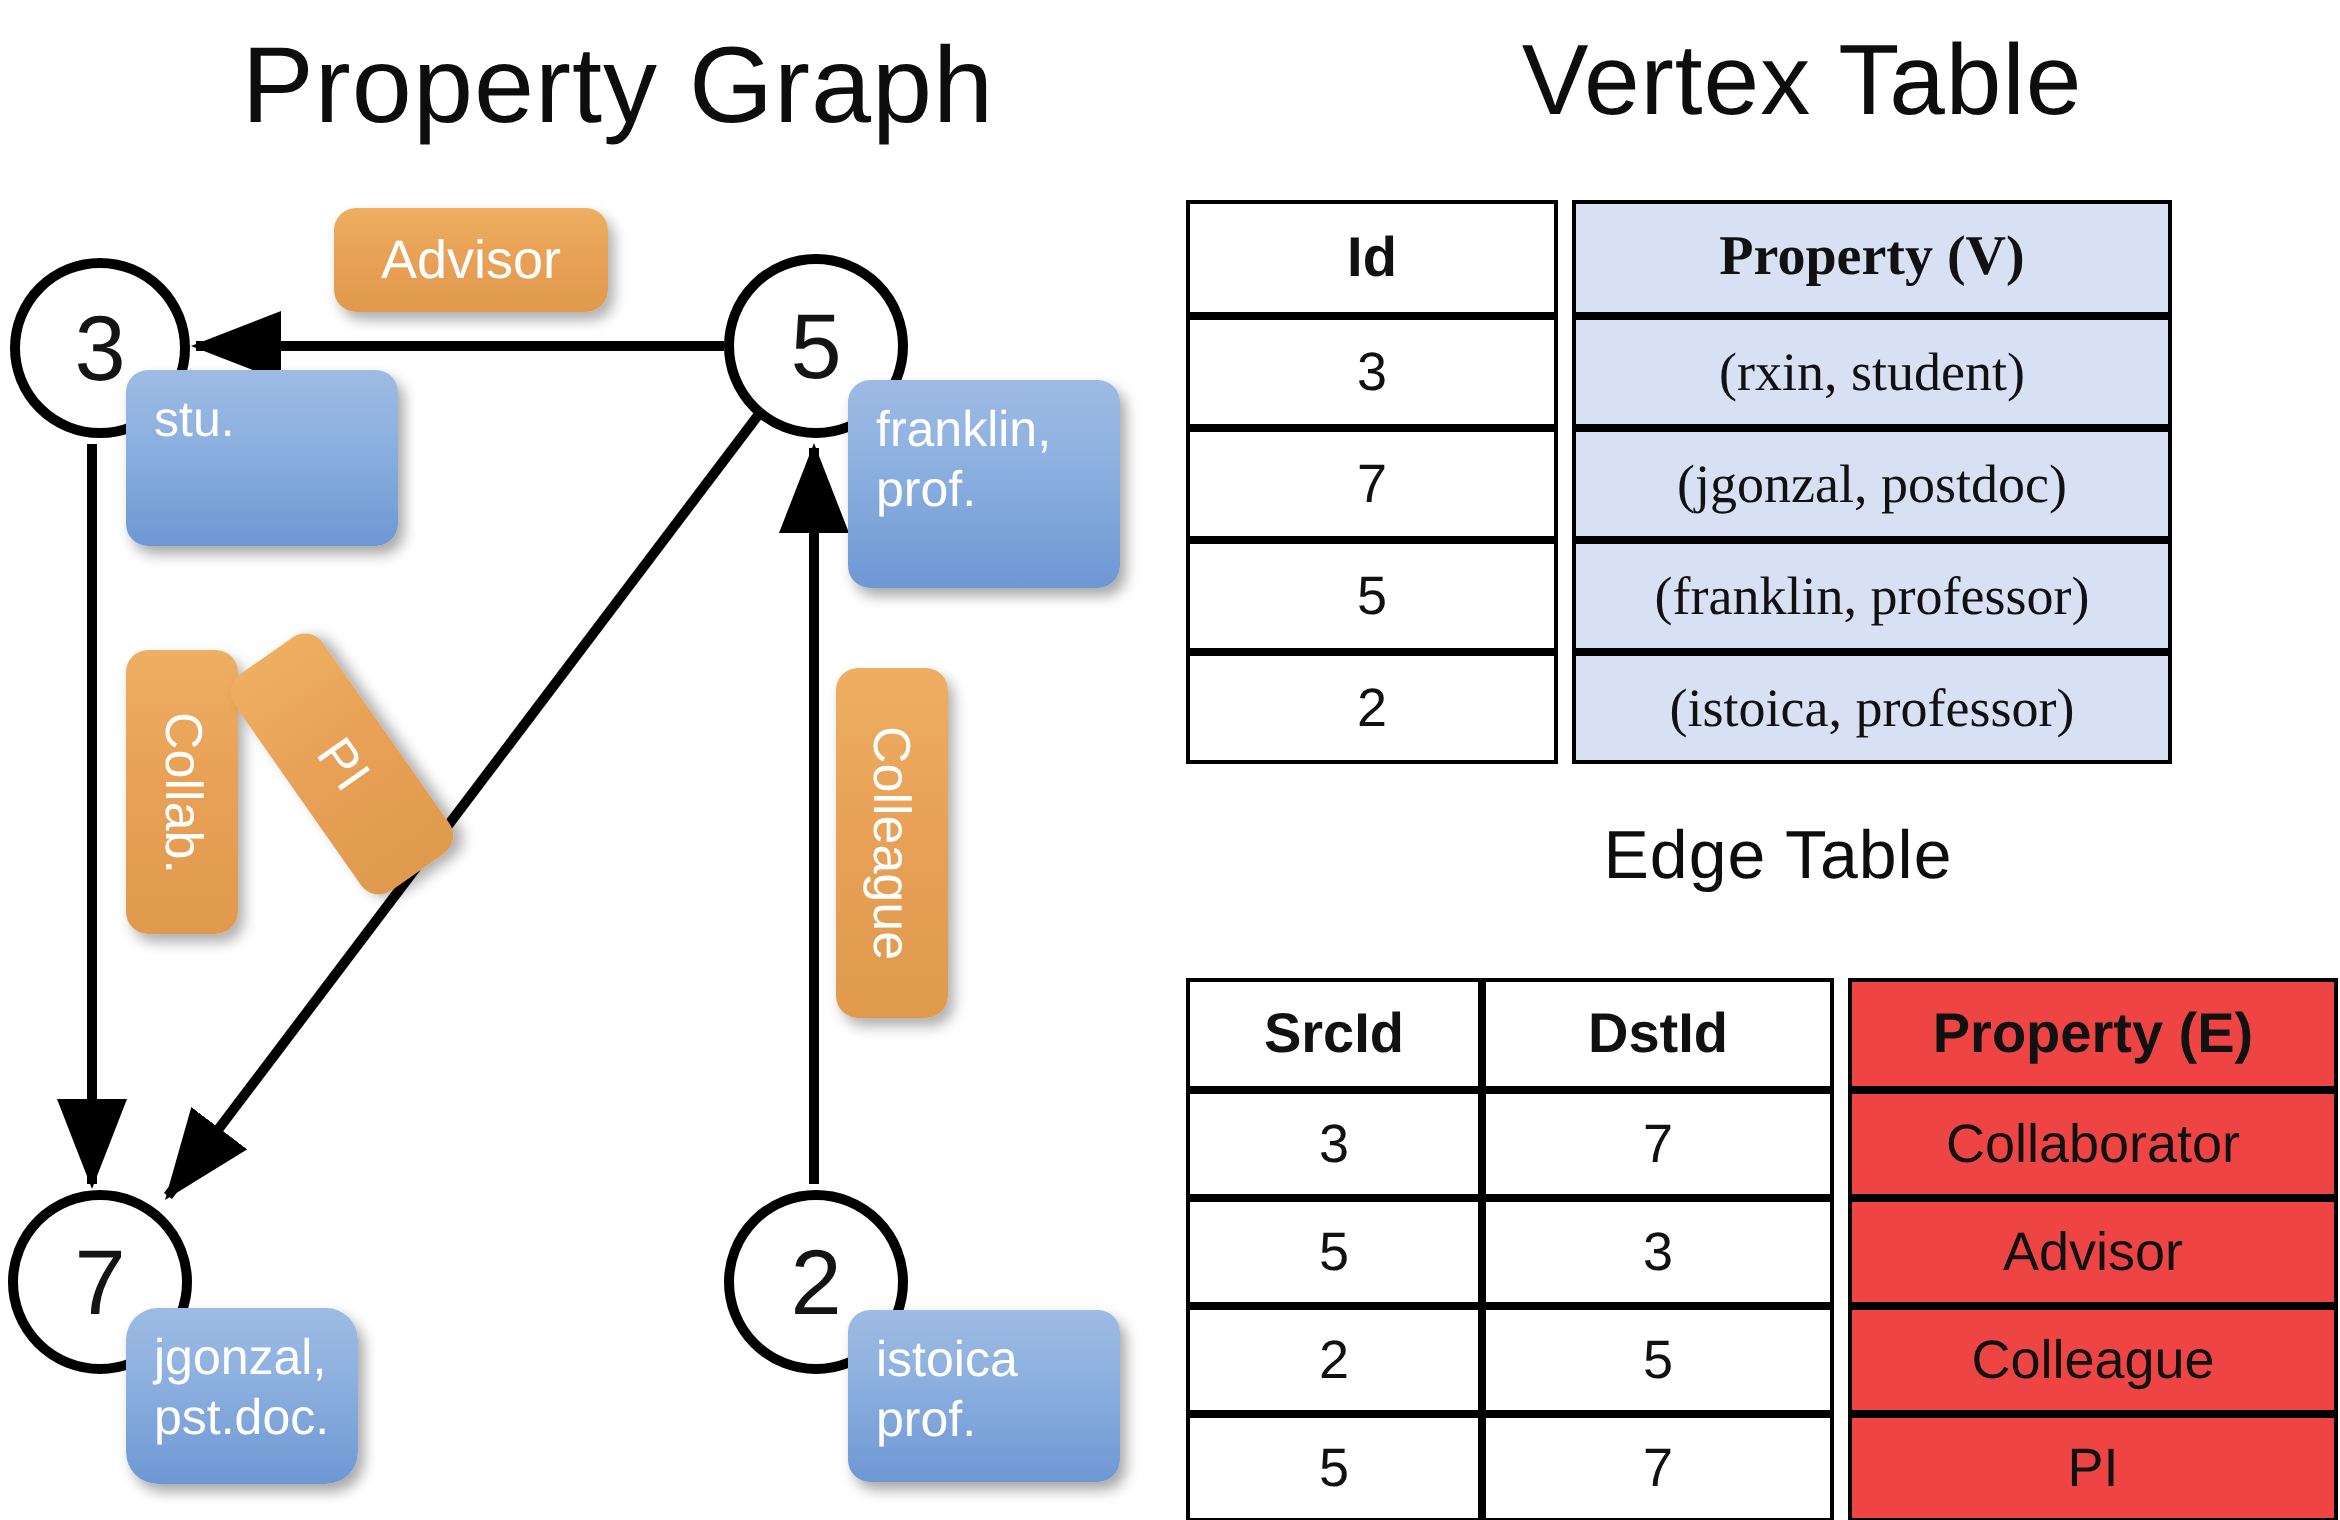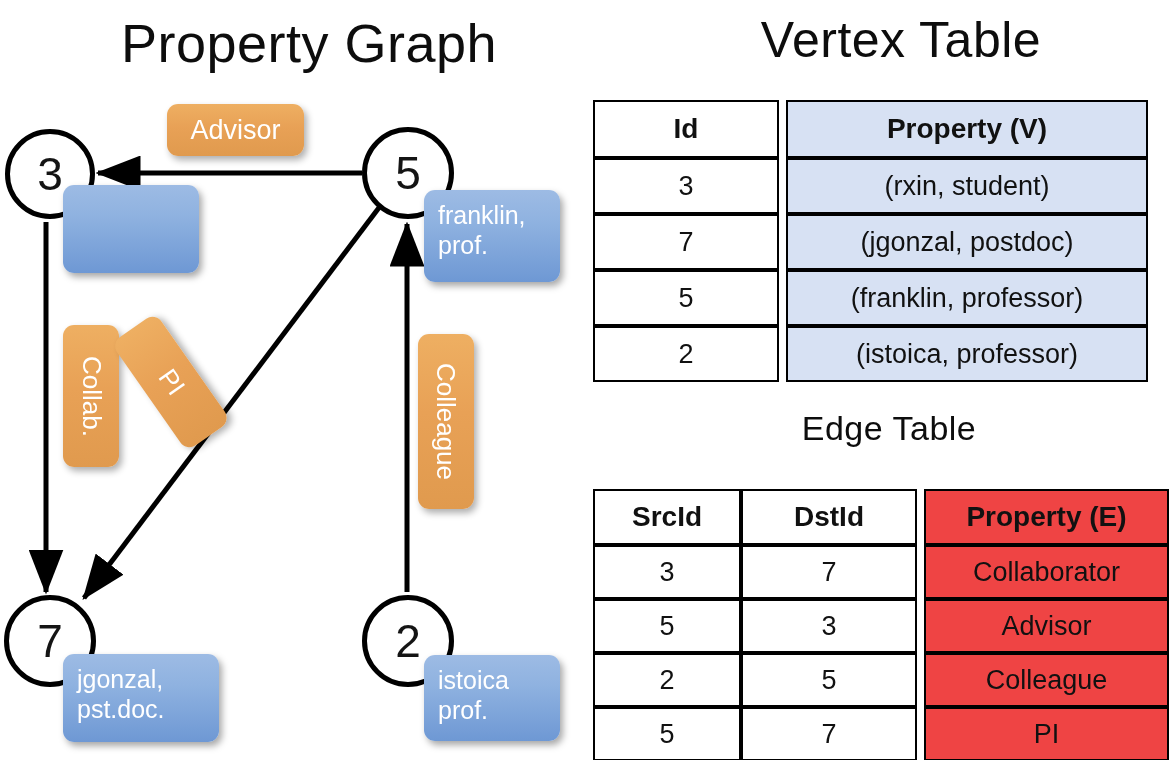--- a/index.html
+++ b/index.html
@@ -85,22 +85,22 @@
     font-size: 25px;
     line-height: 30px;
     padding: 10px 0 0 14px;
     box-sizing: border-box;
     background: linear-gradient(to bottom, #9dbbe4 0%, #8fb2e0 35%, #6e98d4 100%);
     box-shadow: 3px 4px 7px rgba(0,0,0,0.35);
     z-index: 8;
     overflow: hidden;
   }
   #prop-rxin      { left: 63px;  top: 185px; width: 136px; height: 88px; }
-  #prop-franklin  { left: 424px; top: 190px; width: 136px; height: 92px; }
-  #prop-jgonzal   { left: 63px;  top: 654px; width: 156px; height: 88px; }
+  #prop-franklin  { left: 424px; top: 190px; width: 136px; height: 104px; }
+  #prop-jgonzal   { left: 63px;  top: 654px; width: 116px; height: 88px; border-radius: 16px; }
   #prop-istoica   { left: 424px; top: 655px; width: 136px; height: 86px; }
 
   
   .edge-label {
     position: absolute;
     border-radius: 11px;
     color: #ffffff;
     font-family: "Liberation Sans", sans-serif;
     font-weight: 300;
     background: linear-gradient(to bottom, #eeaf62 0%, #e8a156 45%, #e09a4e 100%);
@@ -173,21 +173,21 @@
     border: none !important;
     width: 7px;
     min-width: 7px;
     padding: 0 !important;
     background: #ffffff;
   }
 
   
   #vertex-table { left: 593px; top: 100px; }
   #vertex-table .c-id   { width: 186px; height: 56px; }
-  #vertex-table .c-prop { width: 362px; height: 56px; }
+  #vertex-table .c-prop { width: 300px; height: 56px; font-family: Liberation Serif, serif; }
   #vertex-table thead .c-id,
   #vertex-table thead .c-prop { height: 58px; }
   #vertex-table .blue { background: #d7e1f3; }
 
   
   #edge-table { left: 593px; top: 489px; }
   #edge-table .c-src { width: 148px; height: 54px; margin-top: 30px; }
   #edge-table .c-dst { width: 176px; height: 54px; }
   #edge-table .c-prop { width: 245px; height: 54px; }
   #edge-table thead .c-src,
@@ -229,20 +229,21 @@
     <span>5</span>
   </div>
   <div class="node" id="node-7">
     <span>7</span>
   </div>
   <div class="node" id="node-2">
     <span>2</span>
   </div>
 
   <div class="prop-box" id="prop-rxin">
+    <div>stu.</div>
   </div>
   <div class="prop-box" id="prop-franklin">
     <div>franklin,</div>
     <div>prof.</div>
   </div>
   <div class="prop-box" id="prop-jgonzal">
     <div>jgonzal,</div>
     <div>pst.doc.</div>
   </div>
   <div class="prop-box" id="prop-istoica">

